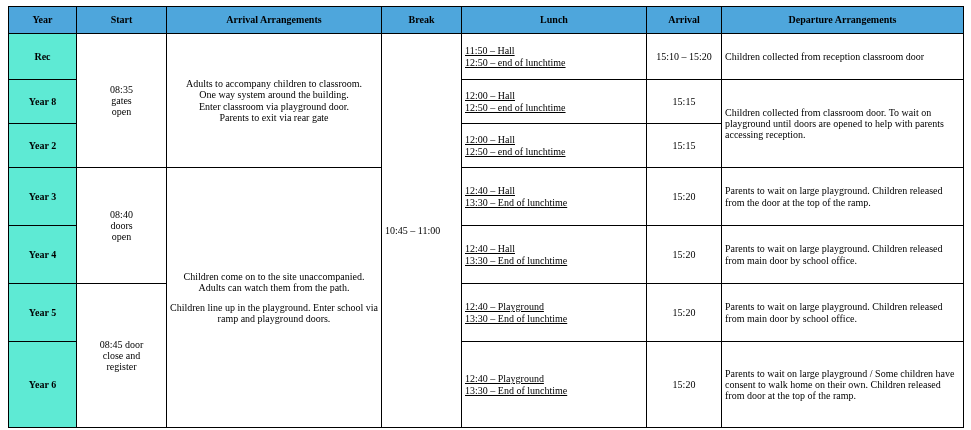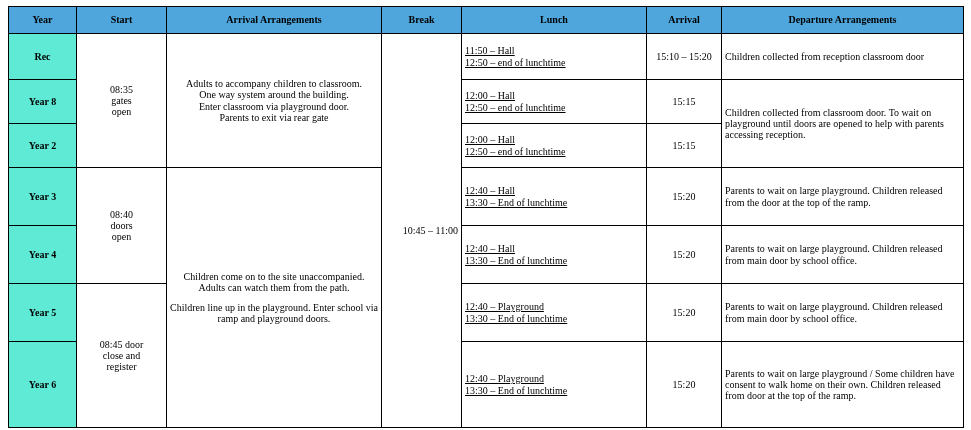--- a/index.html
+++ b/index.html
@@ -54,21 +54,21 @@
     vertical-align: middle;
   }
   td.startcell .startblock {
     display: block;
   }
   td.arrival {
     text-align: center;
     vertical-align: middle;
   }
   td.breakcell {
-    text-align: right;
+    text-align: left;
     vertical-align: middle;
   }
   td.lunch {
     text-align: left;
     vertical-align: top;
     padding-top: 4px;
     padding-left: 5px;
     text-decoration: underline;
   }
   td.finish {

